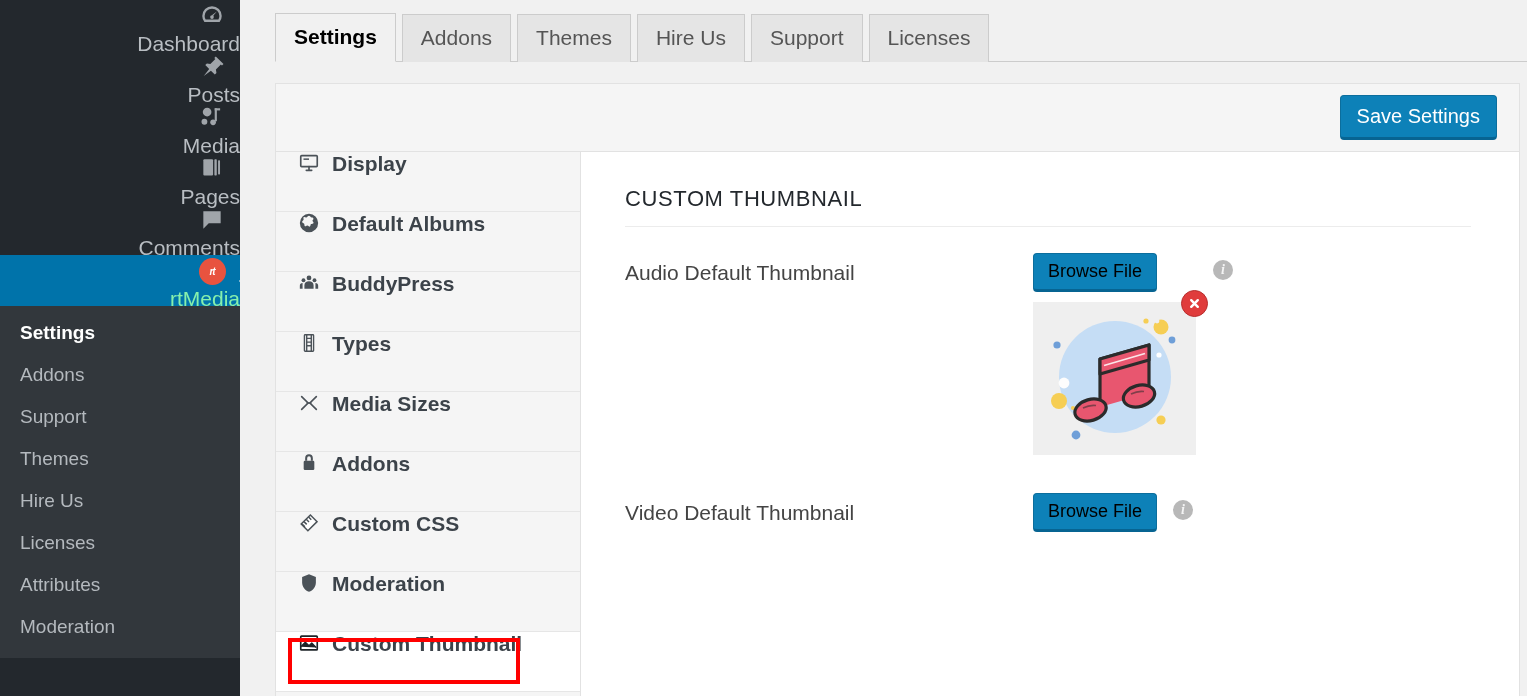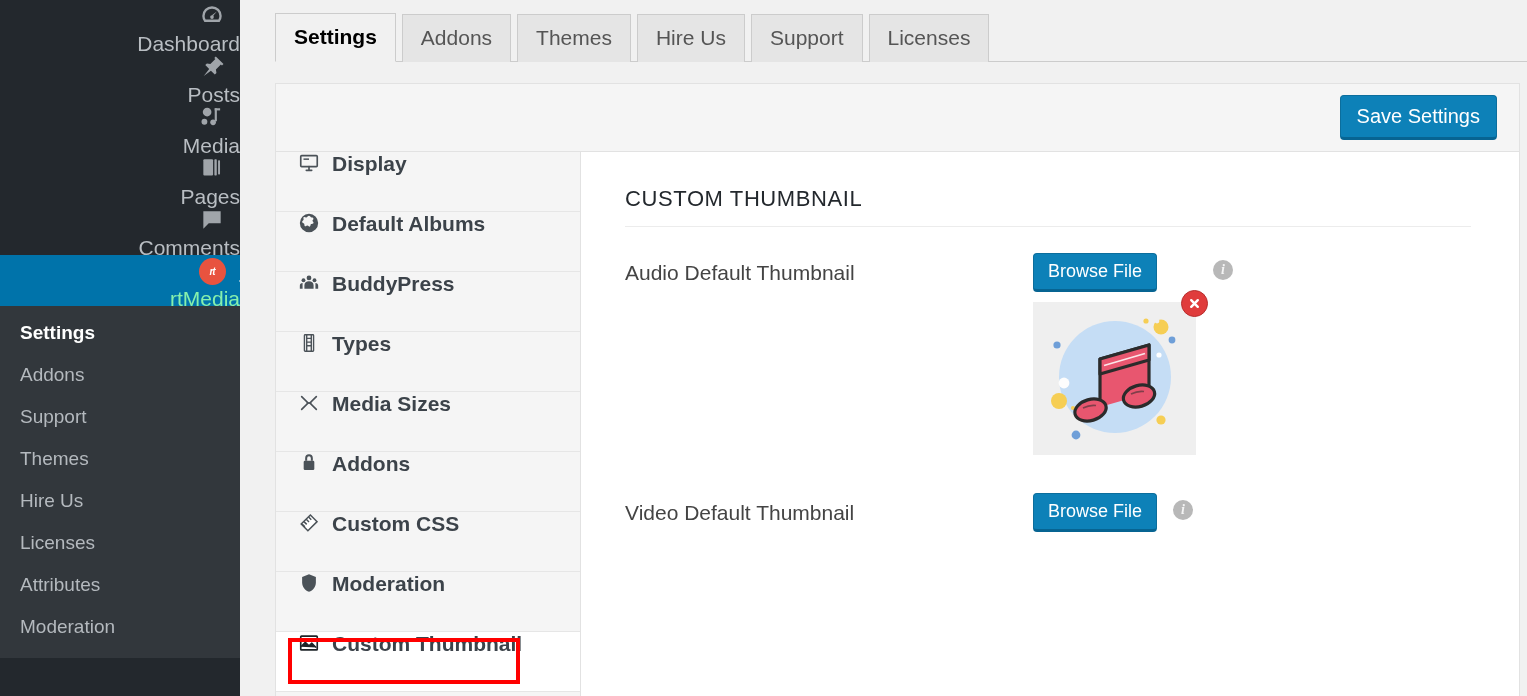--- a/index.html
+++ b/index.html
@@ -198,21 +198,21 @@
     font-size: 21px;
     color: #444;
     line-height: 34px;
     flex: 0 0 408px;
   }
   .field-control { display: flex; align-items: flex-start; }
   .btn-browse {
     background: #0d81b8;
     border: 1px solid #0b6e9d;
     border-bottom: 3px solid #076492;
-    color: #ffffff;
+    color: #000000;
     font-size: 18px;
     padding: 6px 14px 7px 14px;
     border-radius: 4px;
     cursor: pointer;
     line-height: 22px;
     font-family: "Liberation Sans", sans-serif;
   }
   .info-icon {
     width: 20px; height: 20px; border-radius: 50%;
     background: #b8b8b8;

